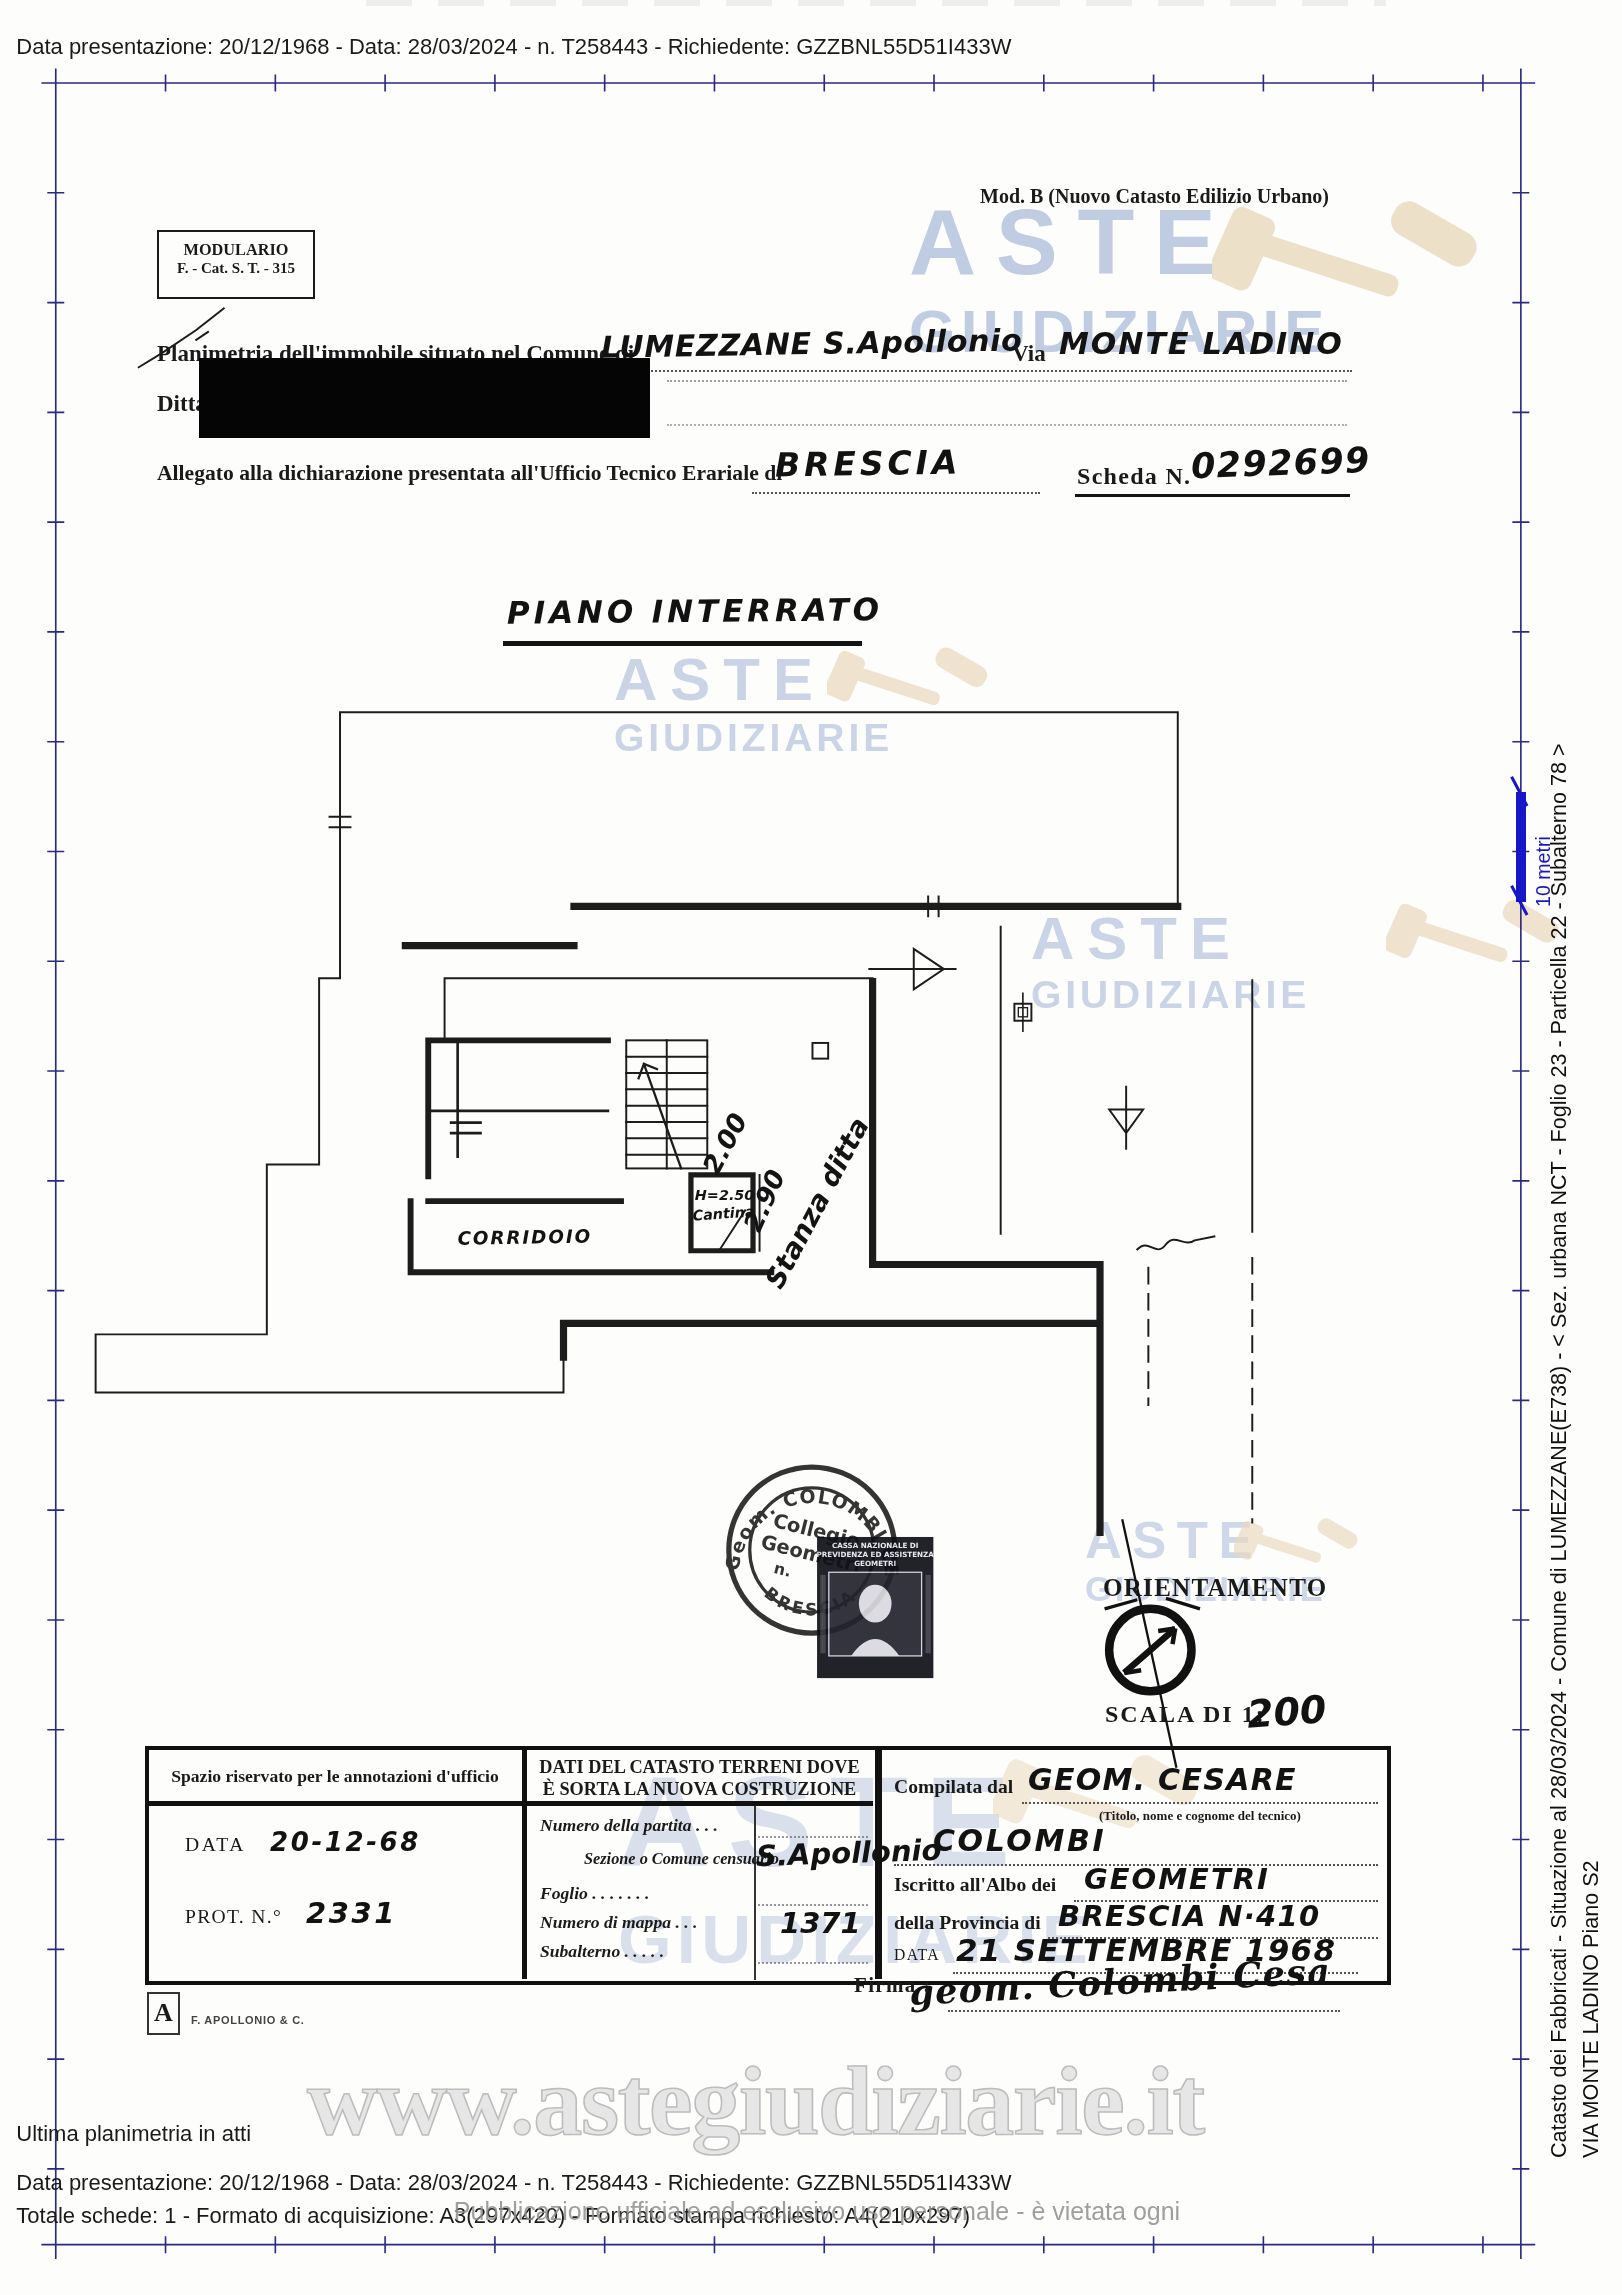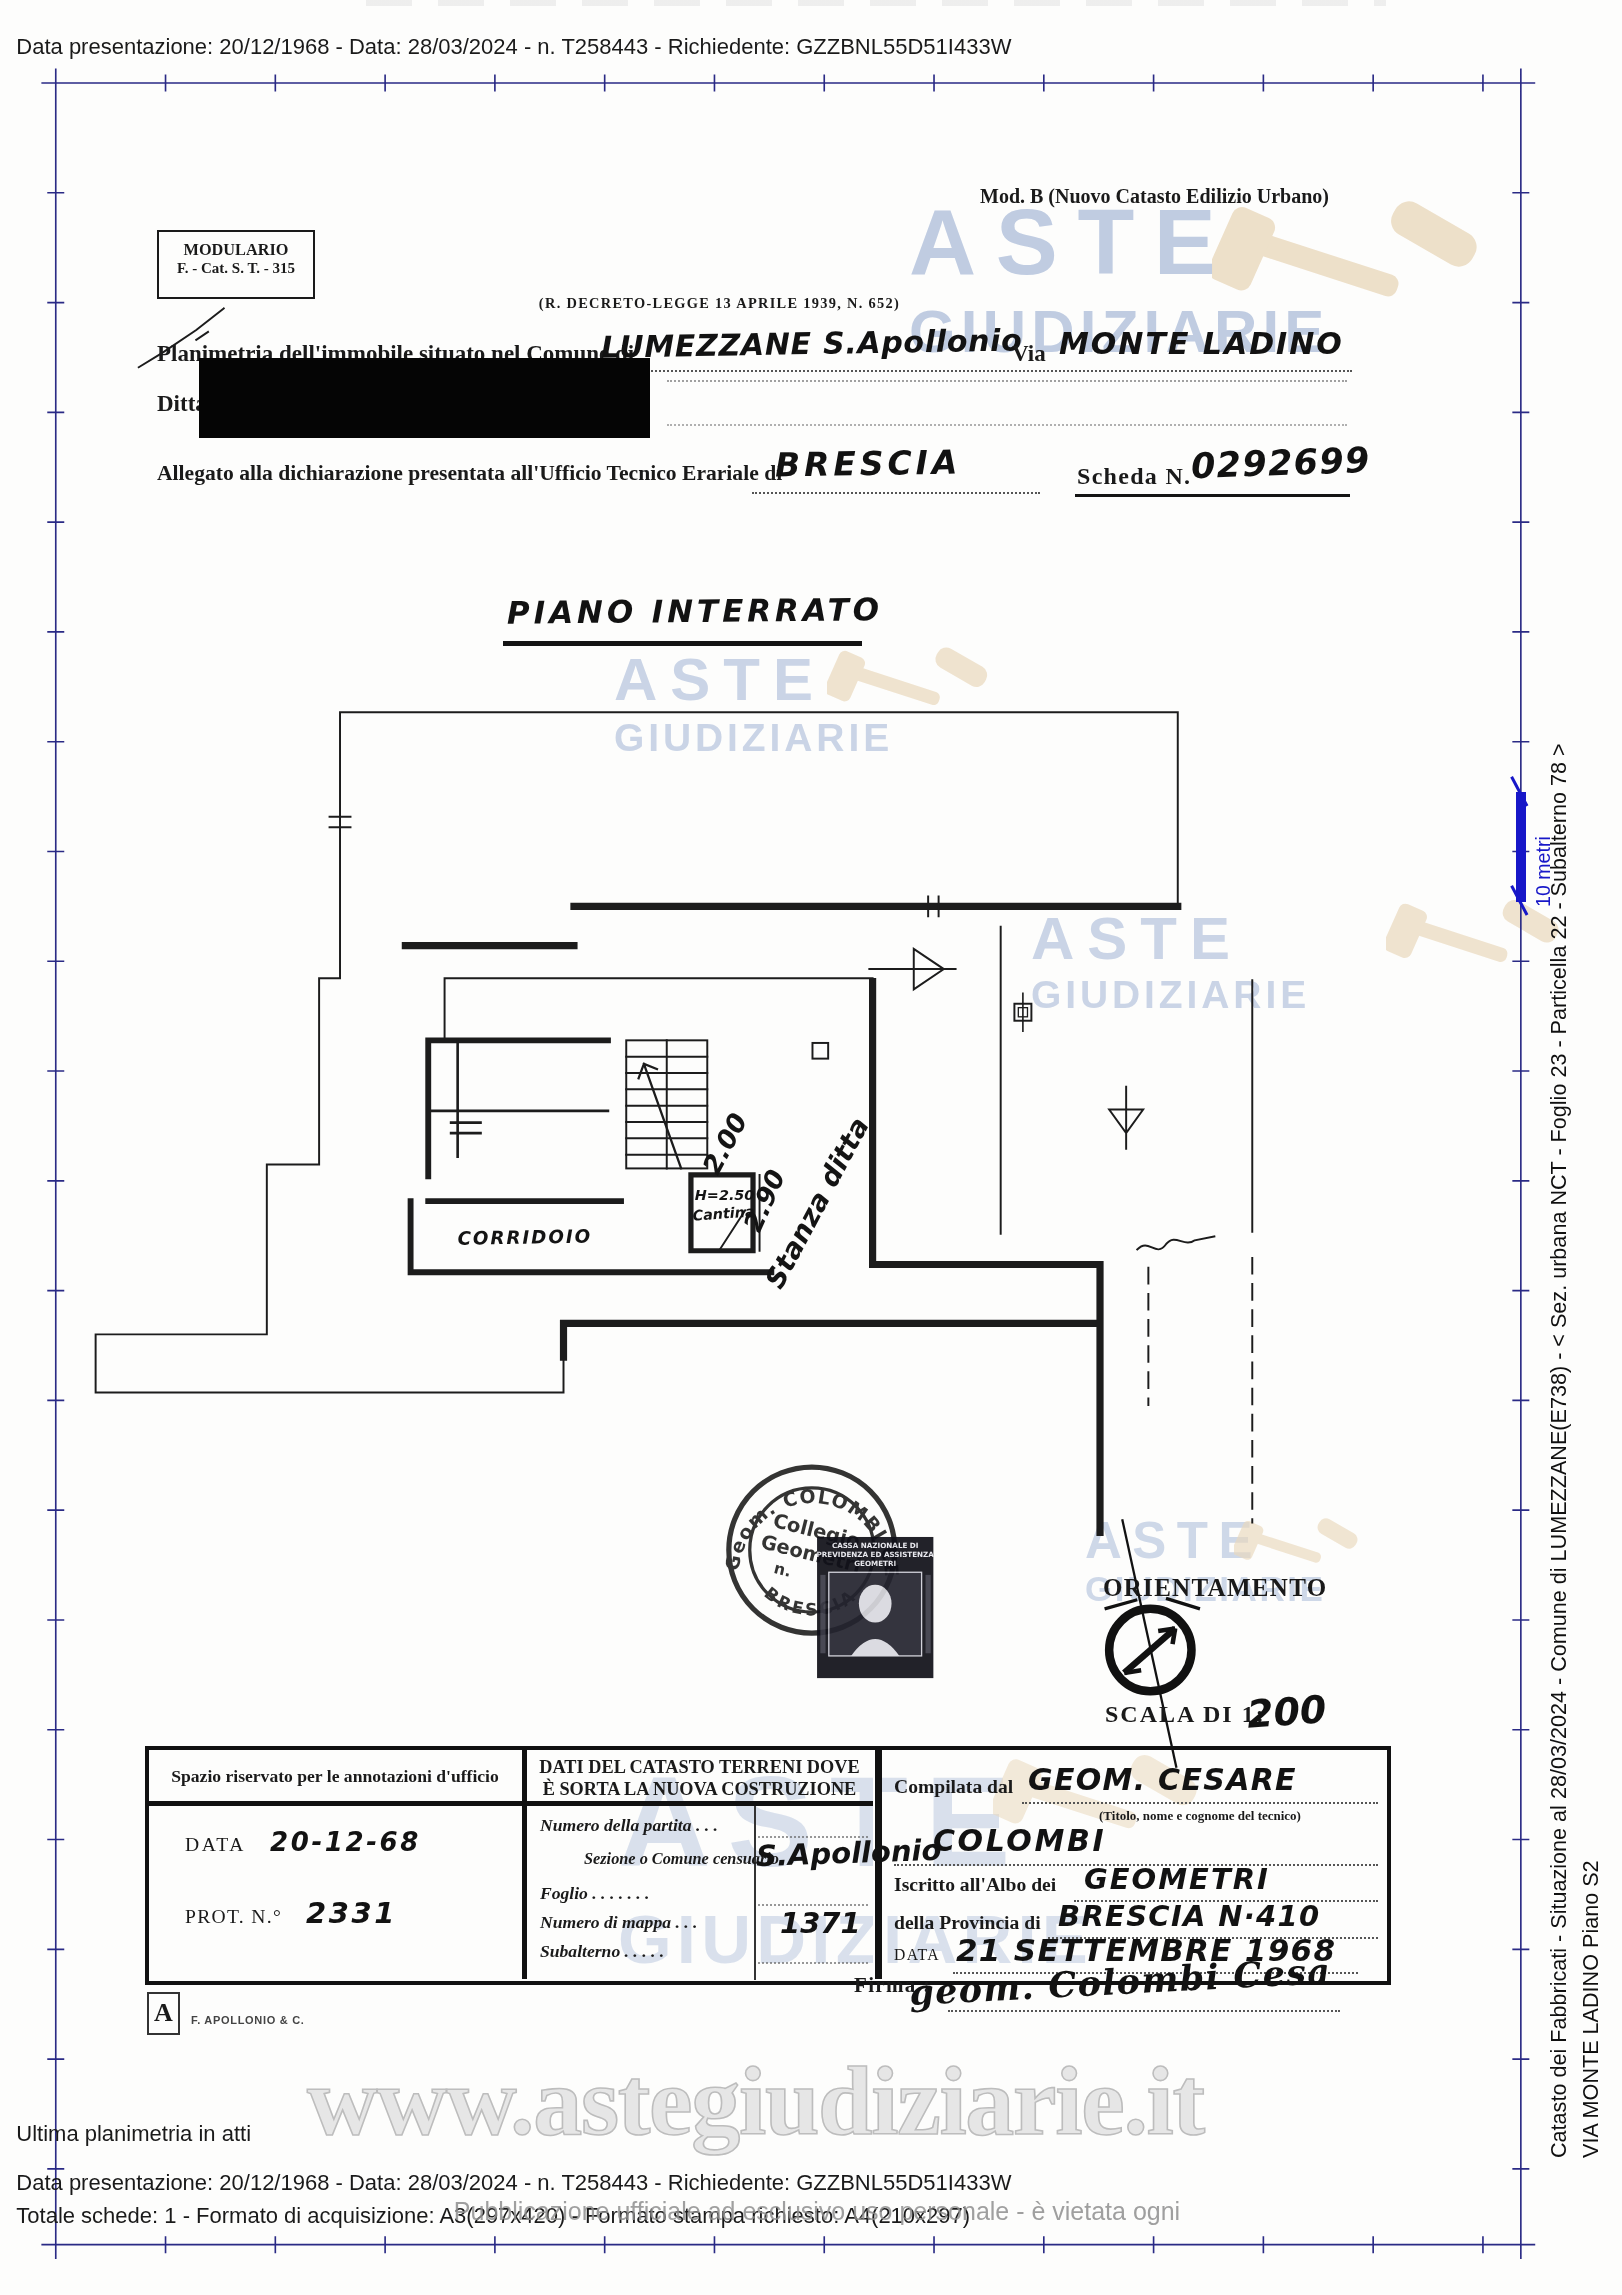--- a/index.html
+++ b/index.html
@@ -100,21 +100,20 @@
   <div class="abs" style="left:157px;top:230px;width:154px;height:65px;border:2.6px solid #1a1a1a;text-align:center;">
     <div class="serif bold" style="font-size:16.3px;margin-top:7.8px;">MODULARIO</div>
     <div class="serif bold ital" style="font-size:15px;">F. - Cat. S. T. - 315</div>
   </div>
 
   <div class="abs" style="left:980px;top:185px;font-size:20px;white-space:nowrap;">
     <span class="serif bold">Mod. B</span>
     <span class="serif bold ital">(Nuovo Catasto Edilizio Urbano)</span>
   </div>
 
-  <div class="abs serif bold" style="left:216px;top:295px;width:1007px;text-align:center;font-size:14.4px;letter-spacing:1.3px;">(R. DECRETO-LEGGE 13 APRILE 1939, N. 652)</div>
 
   <div class="abs serif ital bold" style="left:157px;top:341px;font-size:23px;">Planimetria  dell'immobile  situato  nel  Comune  di</div>
   <div class="abs hand" style="left:601px;top:326px;font-size:30px;letter-spacing:0.7px;transform:rotate(-1deg);">LUMEZZANE S.Apollonio</div>
   <div class="abs serif ital bold" style="left:1012px;top:341px;font-size:23px;">Via</div>
   <div class="abs hand" style="left:1059px;top:326px;font-size:30px;letter-spacing:2px;">MONTE LADINO</div>
   <div class="abs dotted" style="left:600px;top:370px;width:752px;"></div>
 
   <div class="abs serif ital bold" style="left:157px;top:391px;font-size:23px;">Ditta</div>
   <div class="redact" style="left:199px;top:358px;width:451px;height:80px;"></div>
   <div class="abs dotted" style="left:667px;top:380px;width:680px;opacity:.55;"></div>

